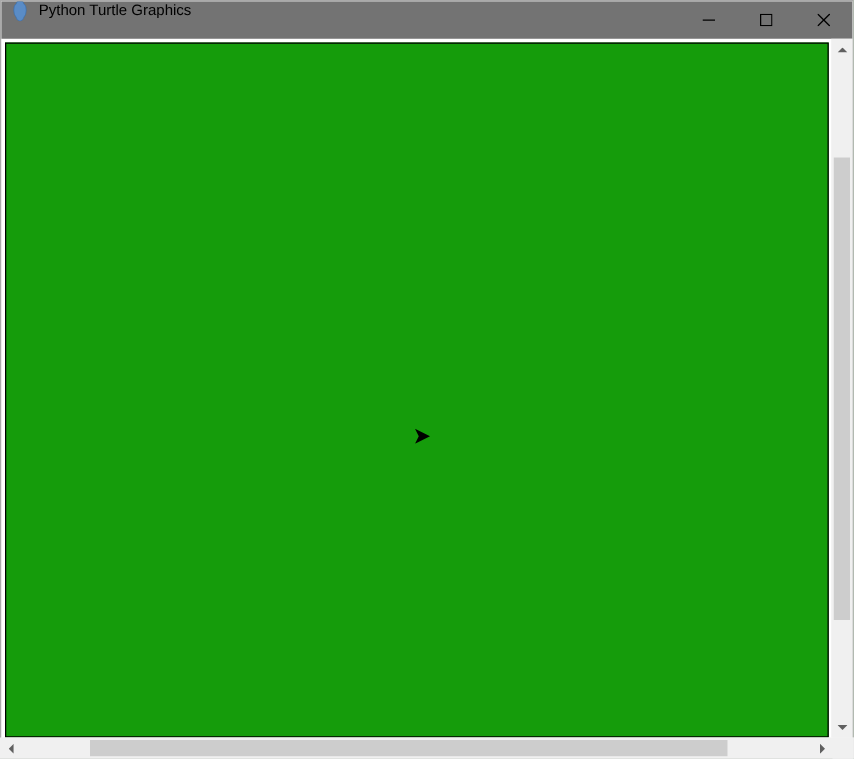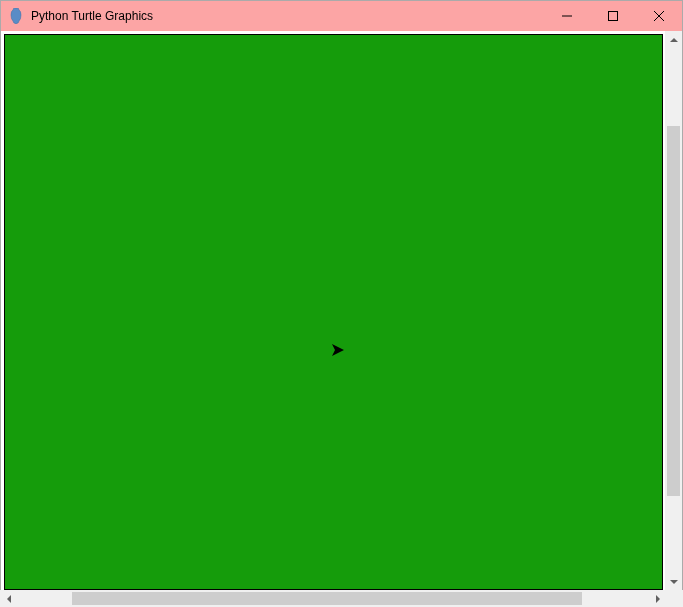--- a/index.html
+++ b/index.html
@@ -10,23 +10,23 @@
     body {
       width: 683px;
       height: 607px;
       background: #ffffff;
       font-family: "Segoe UI", Tahoma, sans-serif;
       border: 1px solid #aaaaaa;
       overflow: hidden;
     }
     .titlebar {
       height: 30px;
-      background: #fca5a5;
-      display: flex;
-      align-items: center;
+      background: #737373;
+      display: flex;
+      align-items: flex-start;
       padding-left: 8px;
     }
     .titlebar-icon {
       width: 16px;
       height: 16px;
       margin-right: 6px;
       display: flex;
       align-items: center;
       justify-content: center;
     }

